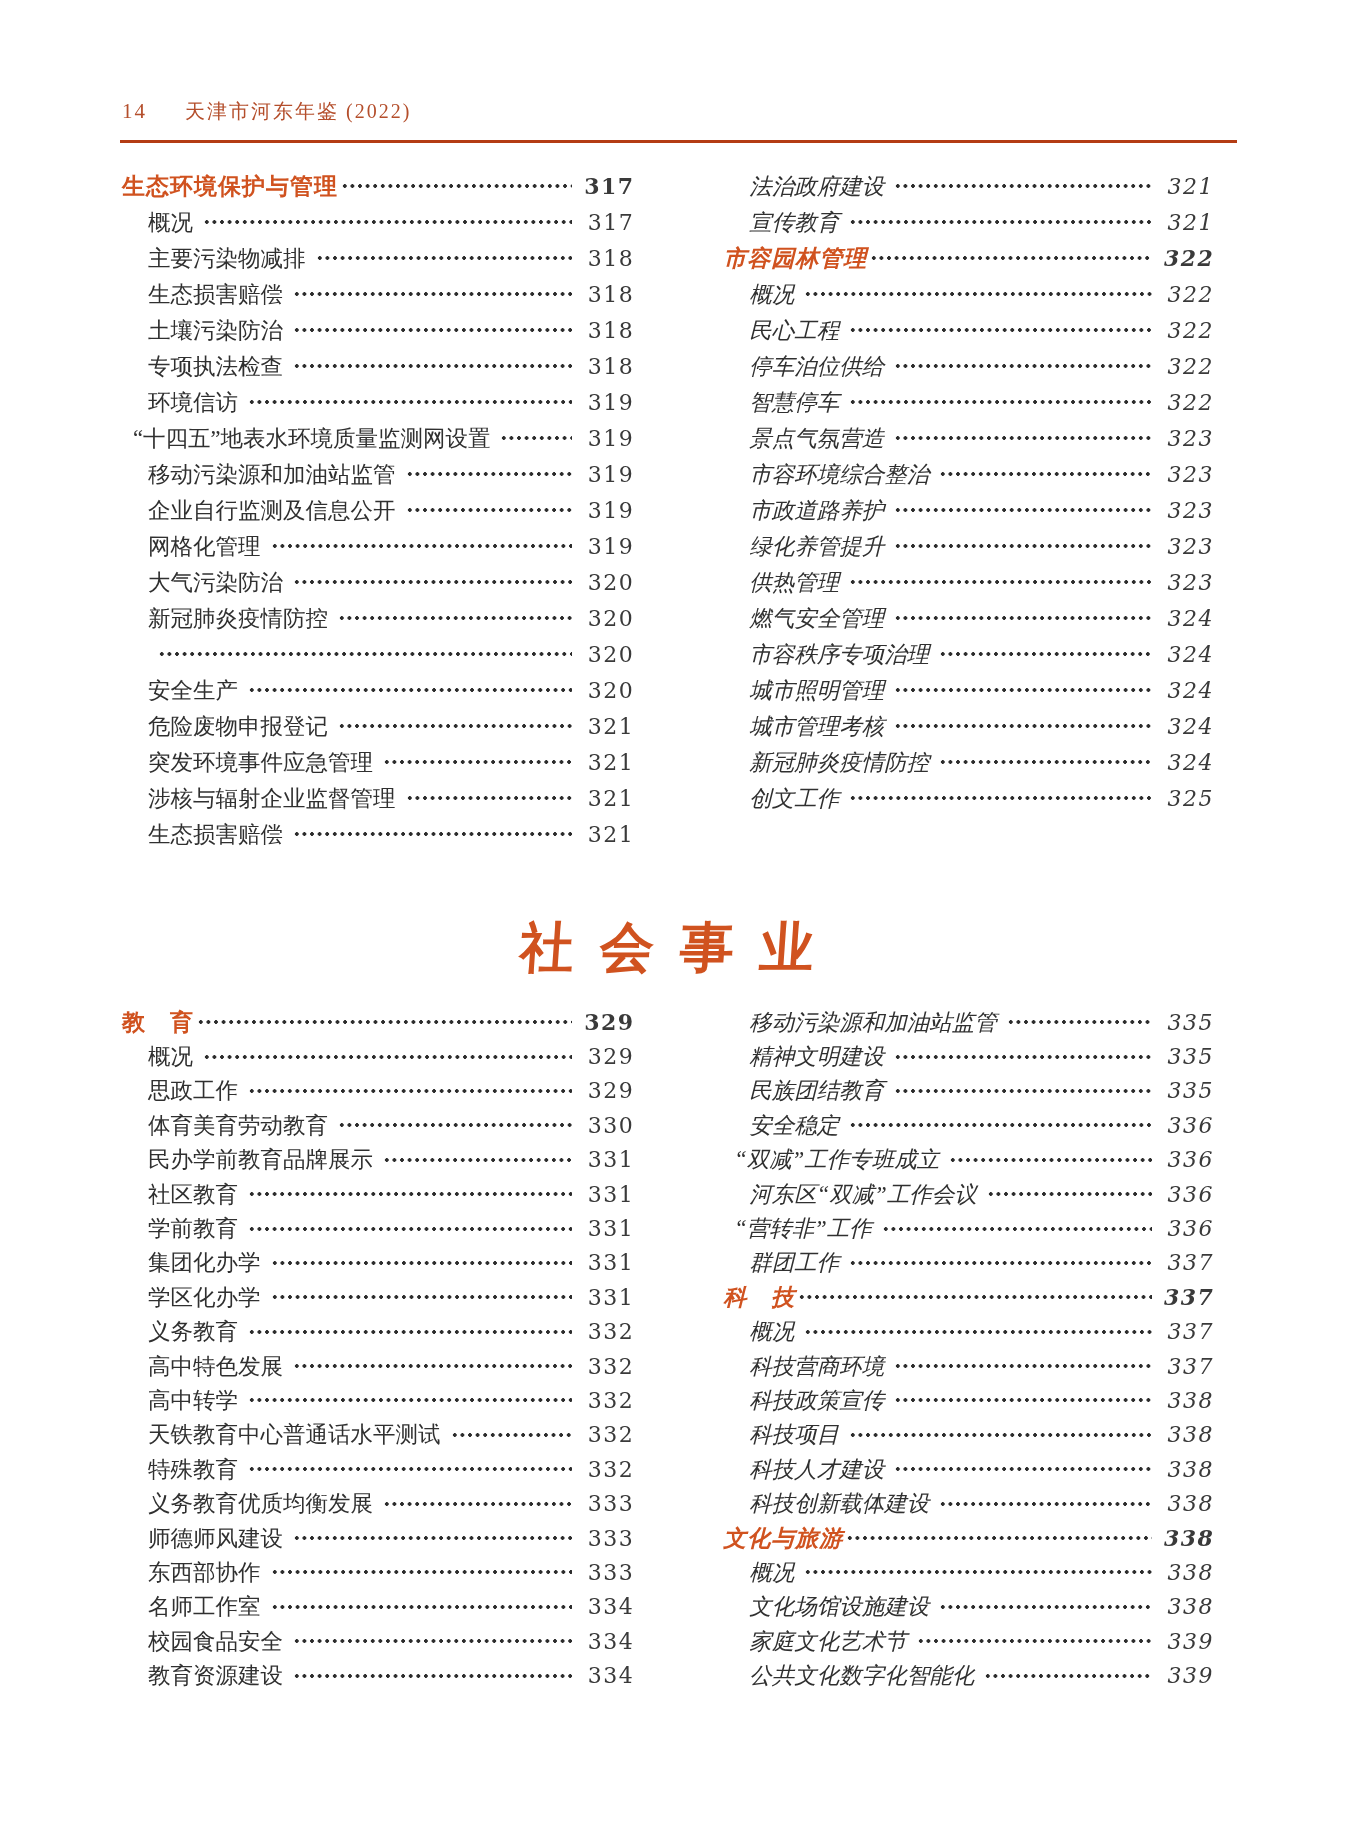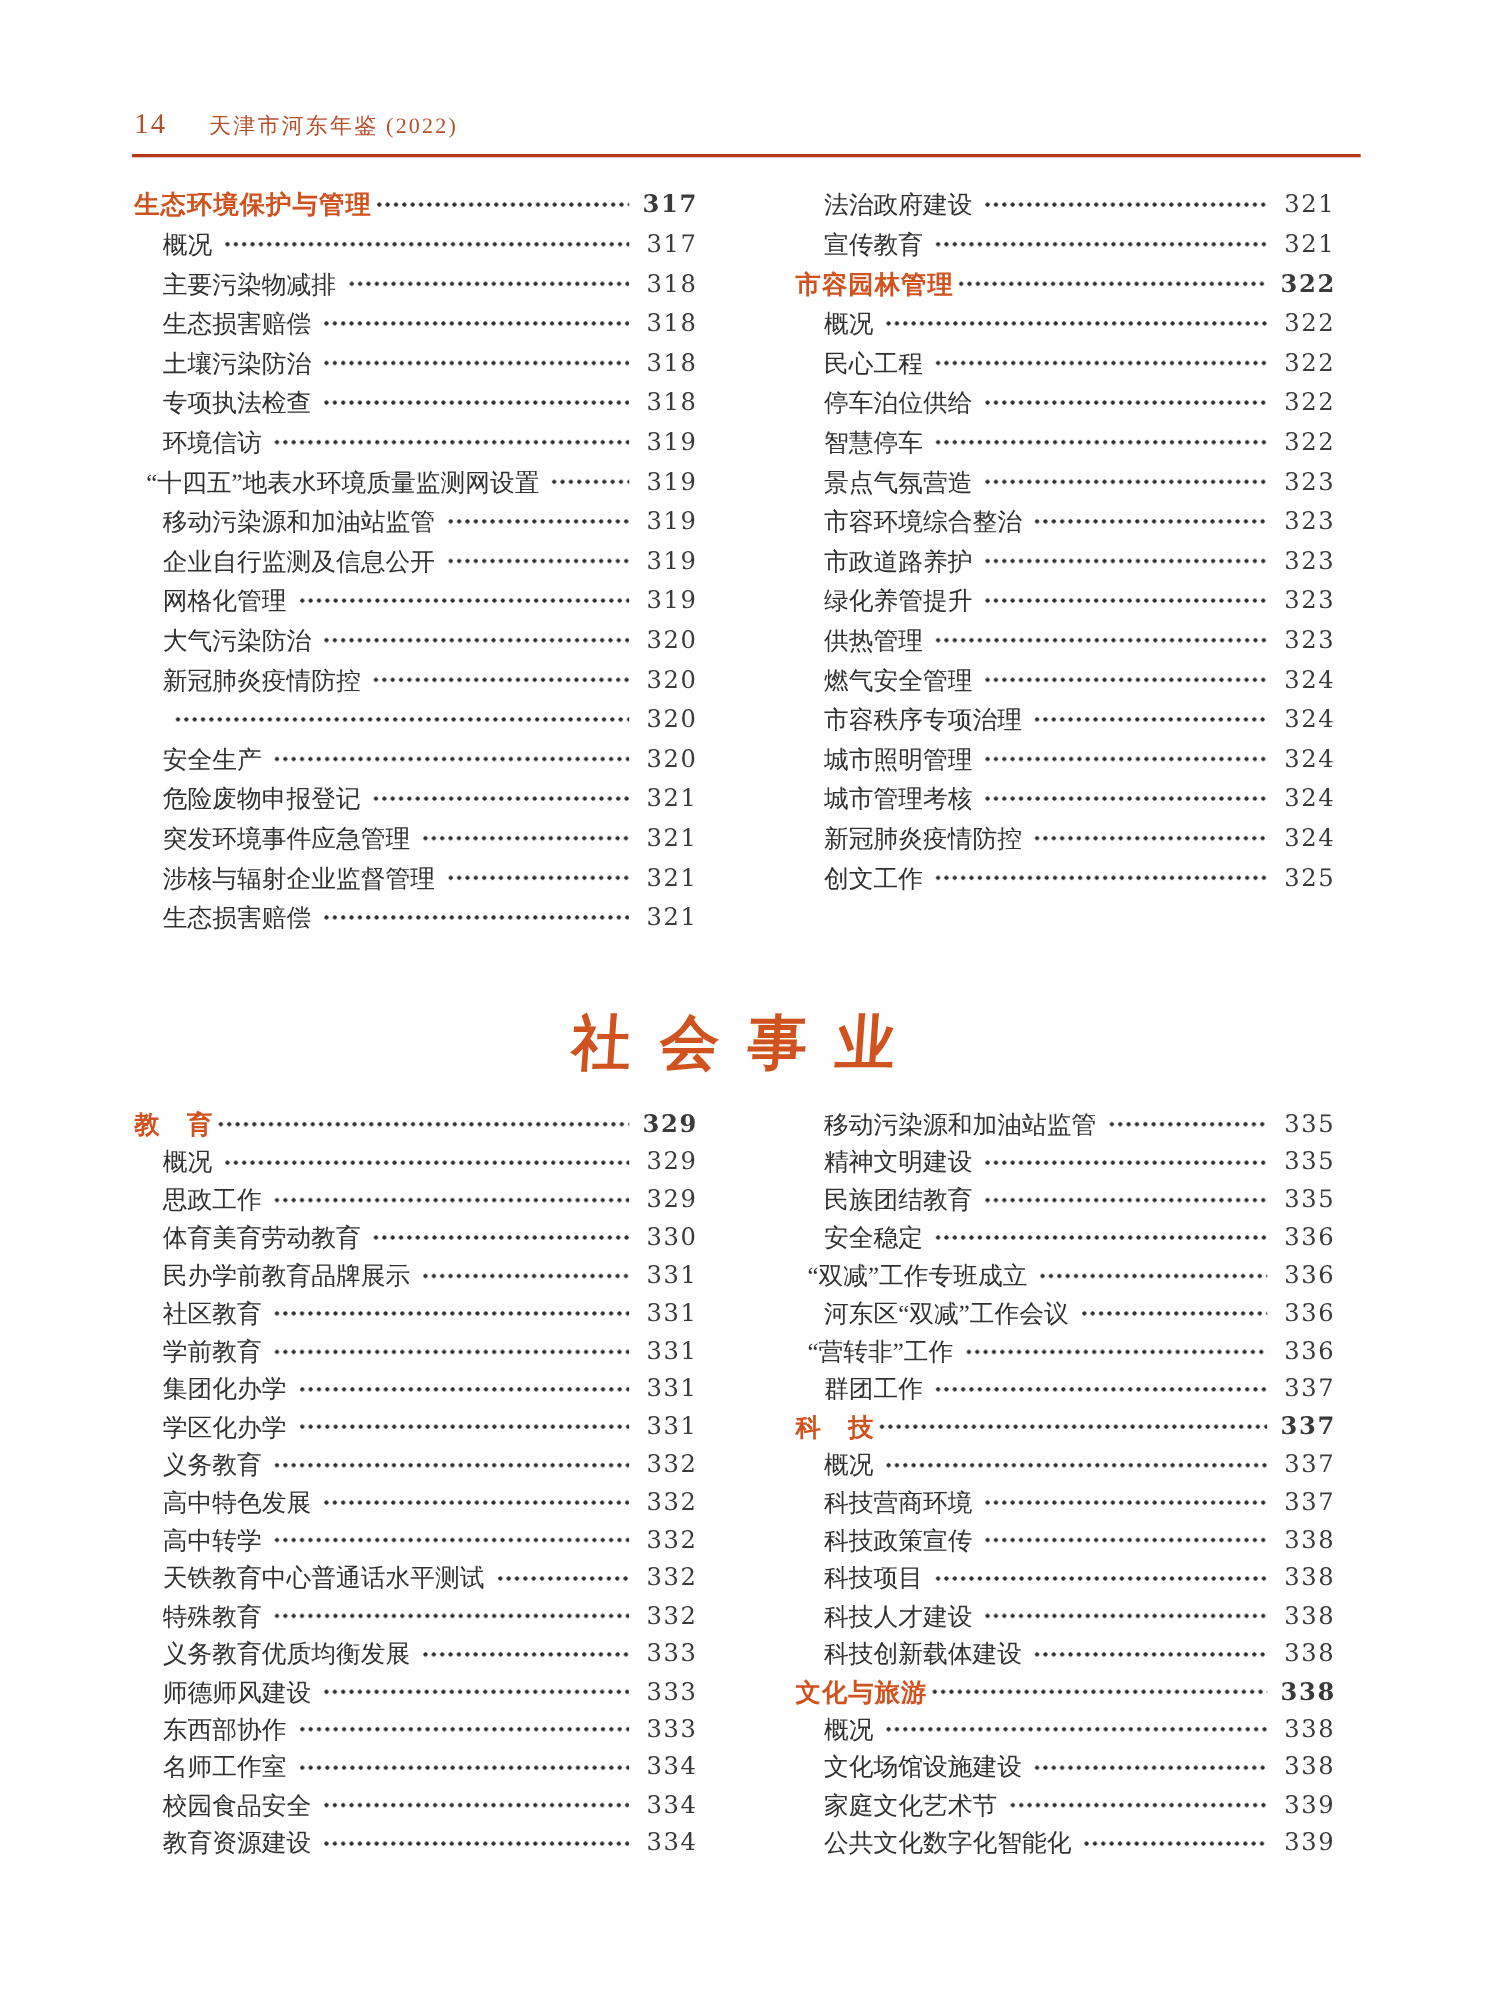--- a/index.html
+++ b/index.html
@@ -5,30 +5,30 @@
   html,body{margin:0;padding:0;background:#ffffff;}
   .page{
     position:relative;width:1360px;height:1833px;background:#fff;overflow:hidden;
     font-family:"Liberation Serif","DejaVu Serif",serif;color:#303030;
   }
   
   .page-header{
     position:absolute;left:122px;top:98px;display:flex;align-items:baseline;gap:38px;
     color:var(--header,#b44e2b);
   }
-  .folio{font-size:26px;letter-spacing:2px;}
+  .folio{font-size:21px;letter-spacing:2px;}
   .book-title{font-size:20px;letter-spacing:2px;}
   .rule{position:absolute;left:120px;top:140px;width:1117px;height:3px;background:var(--rule,#b43c14);}
   
   .toc{position:absolute;left:122px;width:1092px;display:flex;gap:31px;}
   .toc.block1{top:168px;}
   .toc.block2{top:1005px;}
   .col{display:flex;flex-direction:column;}
   .col.left{width:528px;margin-right:58px;}
-  .col.right{width:506px;}
+  .col.right{width:506px;font-style:italic;}
   .block1 .toc-row{height:36px;}
   .block2 .toc-row{height:34.4px;align-items:center;}
   .toc-row{display:flex;align-items:center;padding-left:26px;font-size:22.5px;}
   .toc-row.head{
     padding-left:0;font-family:"Liberation Sans","DejaVu Sans",sans-serif;
     font-weight:bold;color:var(--accent,#d0521f);font-size:23px;letter-spacing:1px;
   }
   .toc-row.hang{padding-left:11px;}
   .entry-label{white-space:nowrap;}
   .dots{

